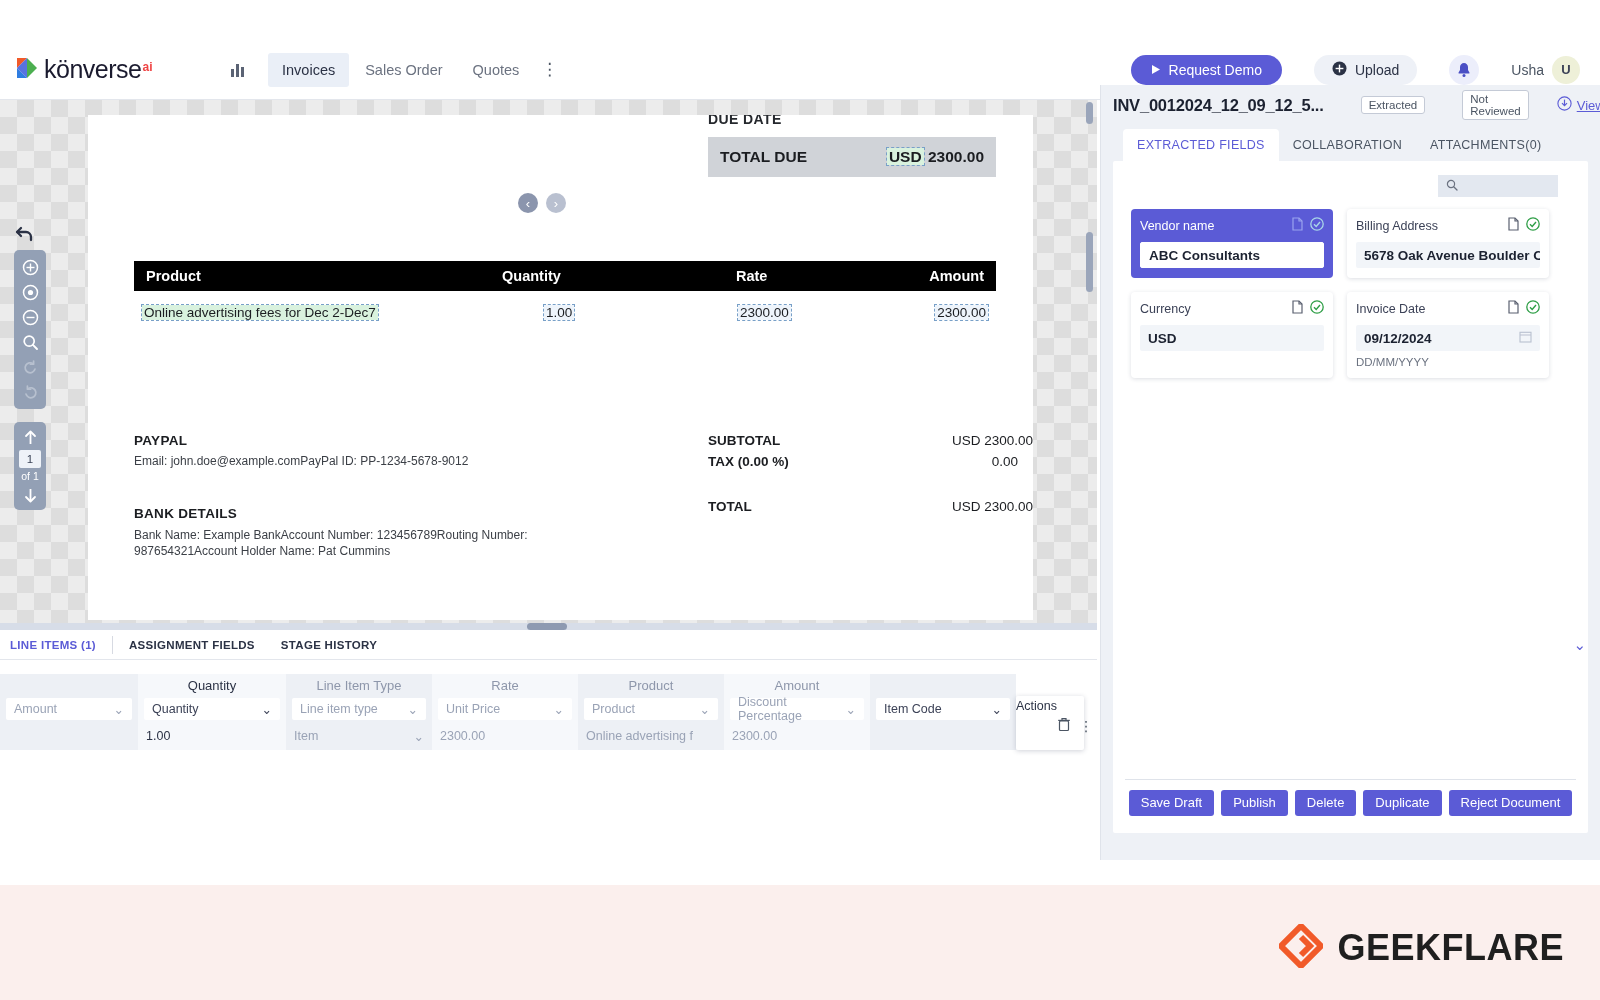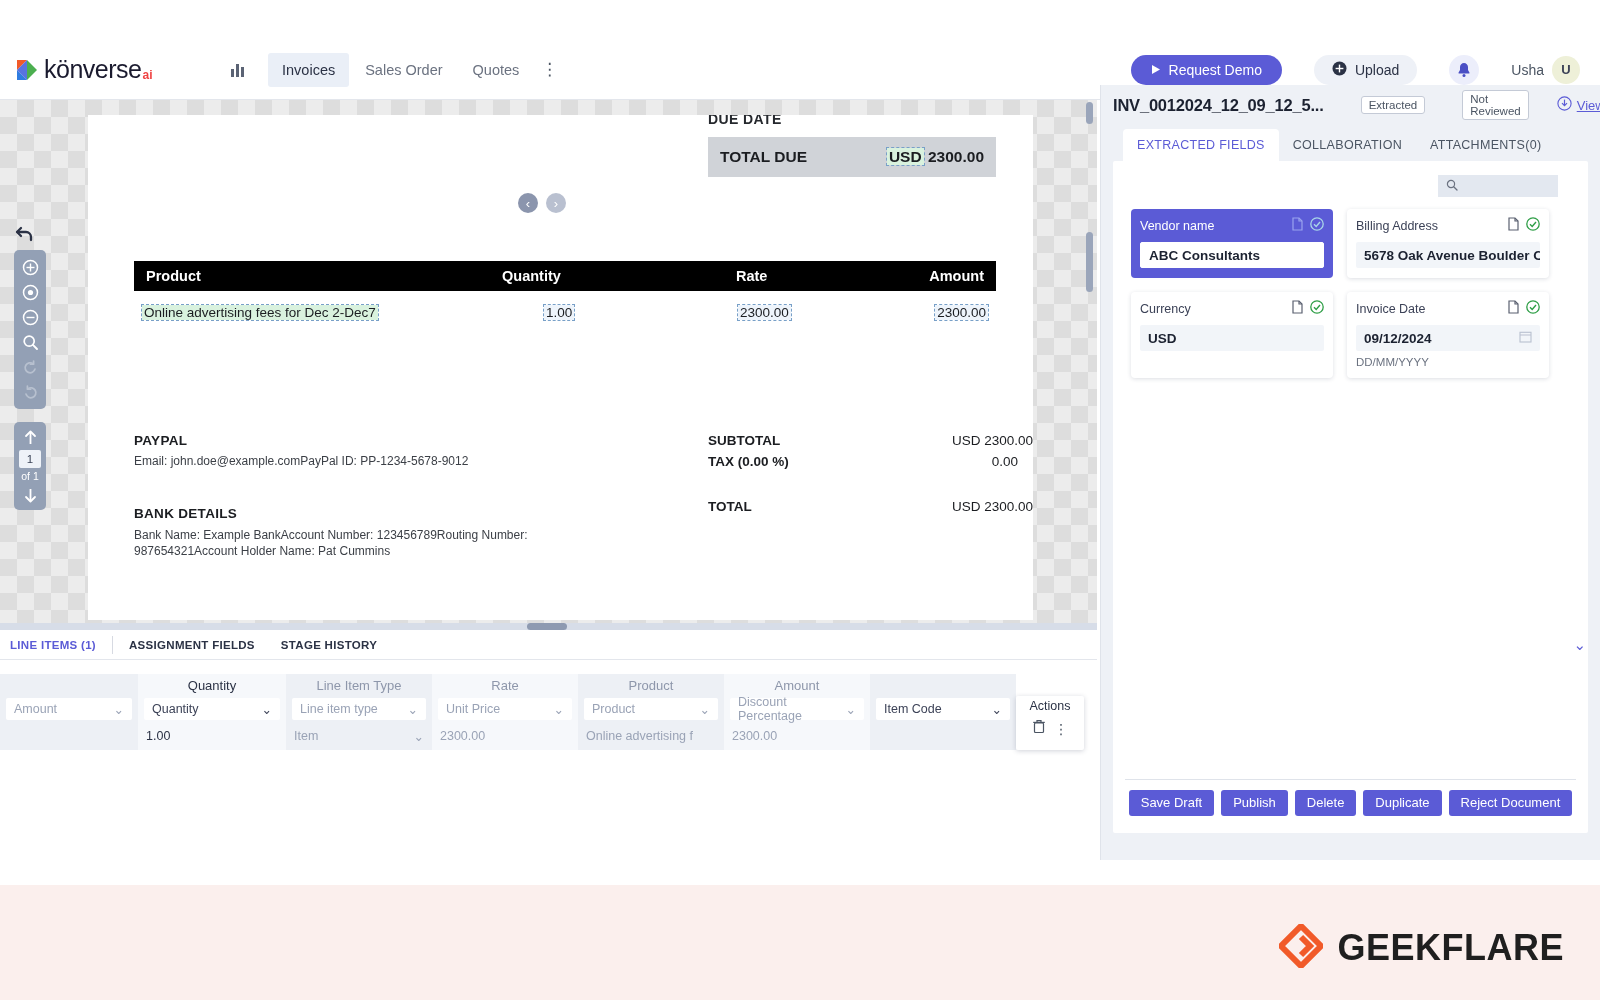--- a/index.html
+++ b/index.html
@@ -10,21 +10,21 @@
     overflow: hidden;
   }
   .app { position: relative; width: 1600px; height: 1000px; background:#fff; }
 
   
   .topnav {
     position: absolute; left: 0; top: 40px; width: 1600px; height: 60px;
     background: #ffffff; border-bottom: 1px solid #e3e6ec;
     display: flex; align-items: center;
   }
-  .brand { display: flex; align-items: center; margin-left: 14px; width: 180px; }
+  .brand { display: flex; margin-left: 14px; width: 180px; }
   .brand-mark { width: 26px; height: 26px; position: relative; margin-right: 4px; }
   .brand-text { font-size: 25px; font-weight: 500; color: #1a1a2e; letter-spacing: -0.5px; }
   .brand-ai { font-size: 12px; color: #ef4444; font-weight: 700; margin-left: 1px; position: relative; top: 5px;}
   .nav-items { display: flex; align-items: center; margin-left: 28px; gap: 2px; }
   .nav-chart-icon { width: 34px; height:34px; display:flex; align-items:center; justify-content:center; margin-right:10px; }
   .nav-tab {
     font-size: 14.5px; color: #6b7280; padding: 9px 14px; border-radius: 3px;
     cursor: pointer; white-space: nowrap;
   }
   .nav-tab.active { color: #2b3245; background: #eaeff7; }
@@ -143,21 +143,21 @@
     justify-content:space-between;
   }
   .li-sel.dark { color:#3c4257; }
   .li-cell { height:28px; display:flex; align-items:center; padding:0 8px; font-size:12.5px;}
   .sh { color:#9aa3b6; }
   .sh-dark { color:#2b3245; }
   .bgA { background:#edf0f5; }
   .bgB { background:#f6f8fb; }
   .actions-box { position:absolute; left:1016px; top:696px; width:68px; height:54px;
                  background:#fff; box-shadow:0 1px 5px rgba(40,50,80,.22); border-radius:2px;
-                 display:flex; flex-direction:column; }
+                 display:flex; flex-direction:row; }
   .actions-title { font-size:12.5px; color:#2b3245; text-align:center; padding-top:3px;}
   .actions-row { display:flex; align-items:center; justify-content:center; gap:8px; padding-top:6px;}
 
   
   .rpanel { position:absolute; left:1100px; top:85px; width:500px; height:775px;
             background:#eef1f6; border-left:1px solid #dfe3ea; }
   .rp-head { height:40px; display:flex; align-items:center; padding:0 12px;gap:28px; }
   .rp-title { font-size:16.5px; font-weight:bold; color:#1c2231; letter-spacing:-0.2px;}
   .chip { border:1px solid #c4cad6; background:#fff; color:#4b5563; border-radius:3px;
           font-size:11.5px; padding:2px 7px; margin-left:9px; }

